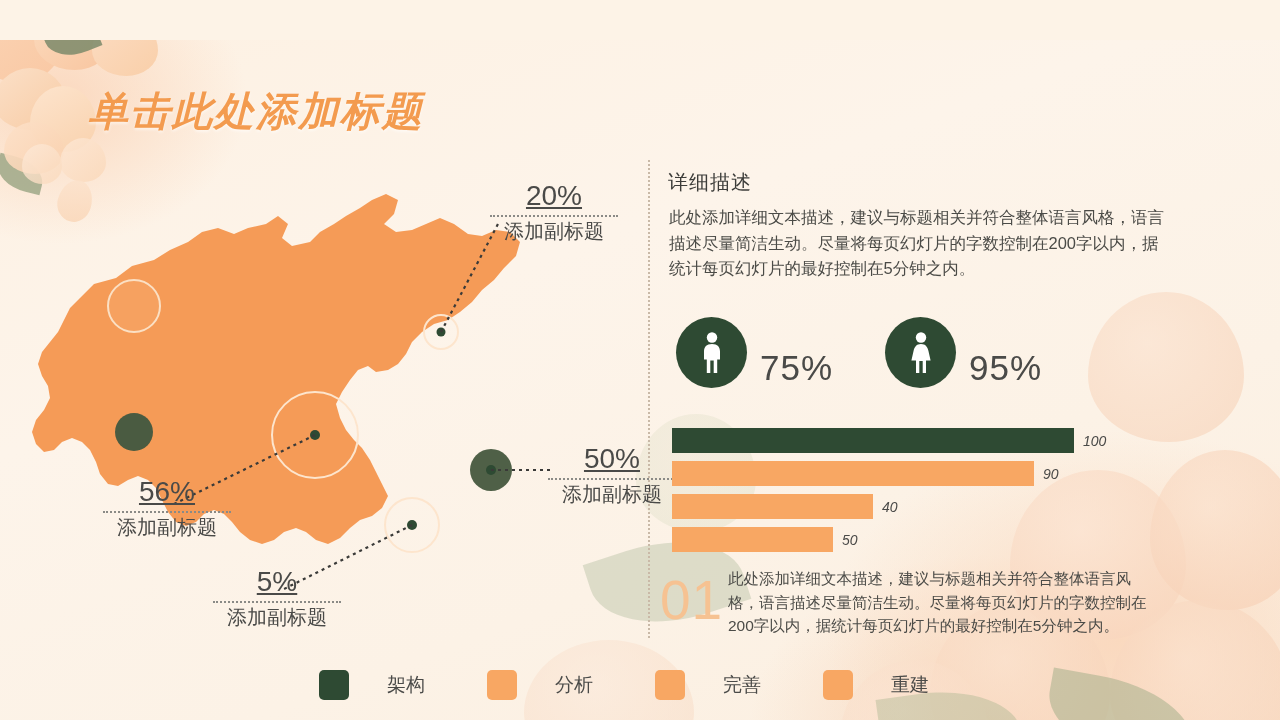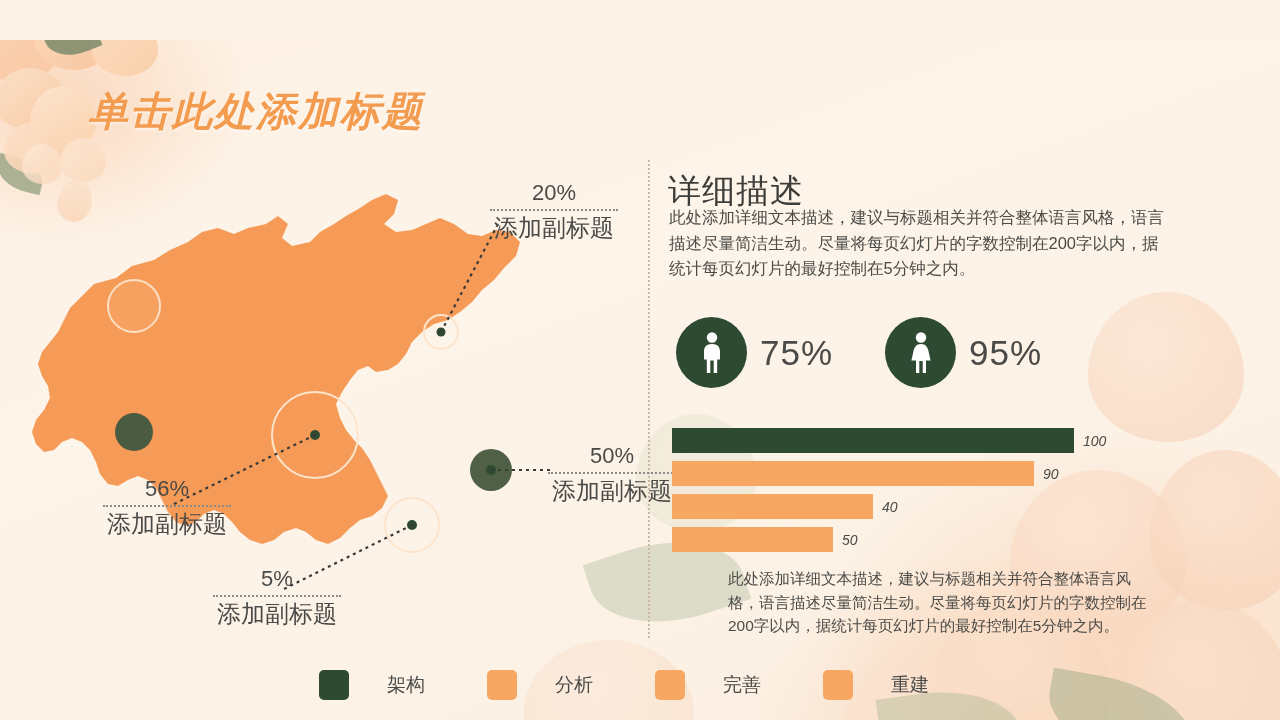--- a/index.html
+++ b/index.html
@@ -33,40 +33,41 @@
   #divider{
     position:absolute;left:648px;top:120px;width:0;height:478px;
     border-left:2px dotted #c9b9a7;
   }
   
   #map-wrap{position:absolute;left:20px;top:140px;width:620px;height:440px;}
   #map-svg{position:absolute;left:0;top:0;}
 
   .callout{position:absolute;text-align:center;white-space:nowrap;}
   .callout .pct{
-    font-size:22px;color:#4a4a48;line-height:1.05;
+    font-size:28px;color:#4a4a48;line-height:1.05;
     padding-bottom:3px;
+    text-decoration:underline;
   }
   .callout .rule{
     border-top:2px dotted #8a8a86;height:0;margin:2px 0 3px 0;
   }
-  .callout .sub{font-size:24px;color:#4a4a48;line-height:1.15;}
+  .callout .sub{font-size:20px;color:#4a4a48;line-height:1.15;}
 
   
   #desc-title{
     position:absolute;left:668px;top:129px;
-    font-size:33px;color:#3d3d3a;letter-spacing:1px;
+    font-size:20px;color:#3d3d3a;letter-spacing:1px;
   }
   #desc-body{
     position:absolute;left:669px;top:165px;width:500px;
     font-size:16.5px;line-height:1.55;color:#4b4b47;
   }
   
   #gender{position:absolute;left:676px;top:277px;display:flex;align-items:center;}
-  .gender-item{display:flex;align-items:center;margin-right:32px;}
+  .gender-item{display:flex;align-items:flex-end;margin-right:32px;}
   .gcircle{
     width:71px;height:71px;border-radius:50%;background:#2e4a33;
     display:flex;align-items:center;justify-content:center;
   }
   .gpct{font-size:35px;color:#4a4a48;margin-left:13px;letter-spacing:1px;}
 
   
   #bars{position:absolute;left:672px;top:388px;width:470px;}
   .barrow{display:flex;align-items:center;margin-bottom:8px;}
   .bar{height:25px;}
@@ -219,20 +220,21 @@
     <div class="barrow">
       <div class="bar" style="width:201px;background:#f8a763;"></div>
       <div class="barval">40</div>
     </div>
     <div class="barrow">
       <div class="bar" style="width:161px;background:#f8a763;"></div>
       <div class="barval">50</div>
     </div>
   </div>
 
+  <div id="bnum">01</div>
   <div id="btext">此处添加详细文本描述，建议与标题相关并符合整体语言风格，语言描述尽量简洁生动。尽量将每页幻灯片的字数控制在200字以内，据统计每页幻灯片的最好控制在5分钟之内。</div>
 
   <div id="legend">
     <div class="legend-item">
       <div class="lswatch" style="background:#2e4a33;"></div>
       <div class="llabel">架构</div>
     </div>
     <div class="lgap"></div>
     <div class="legend-item">
       <div class="lswatch" style="background:#f8a763;"></div>

